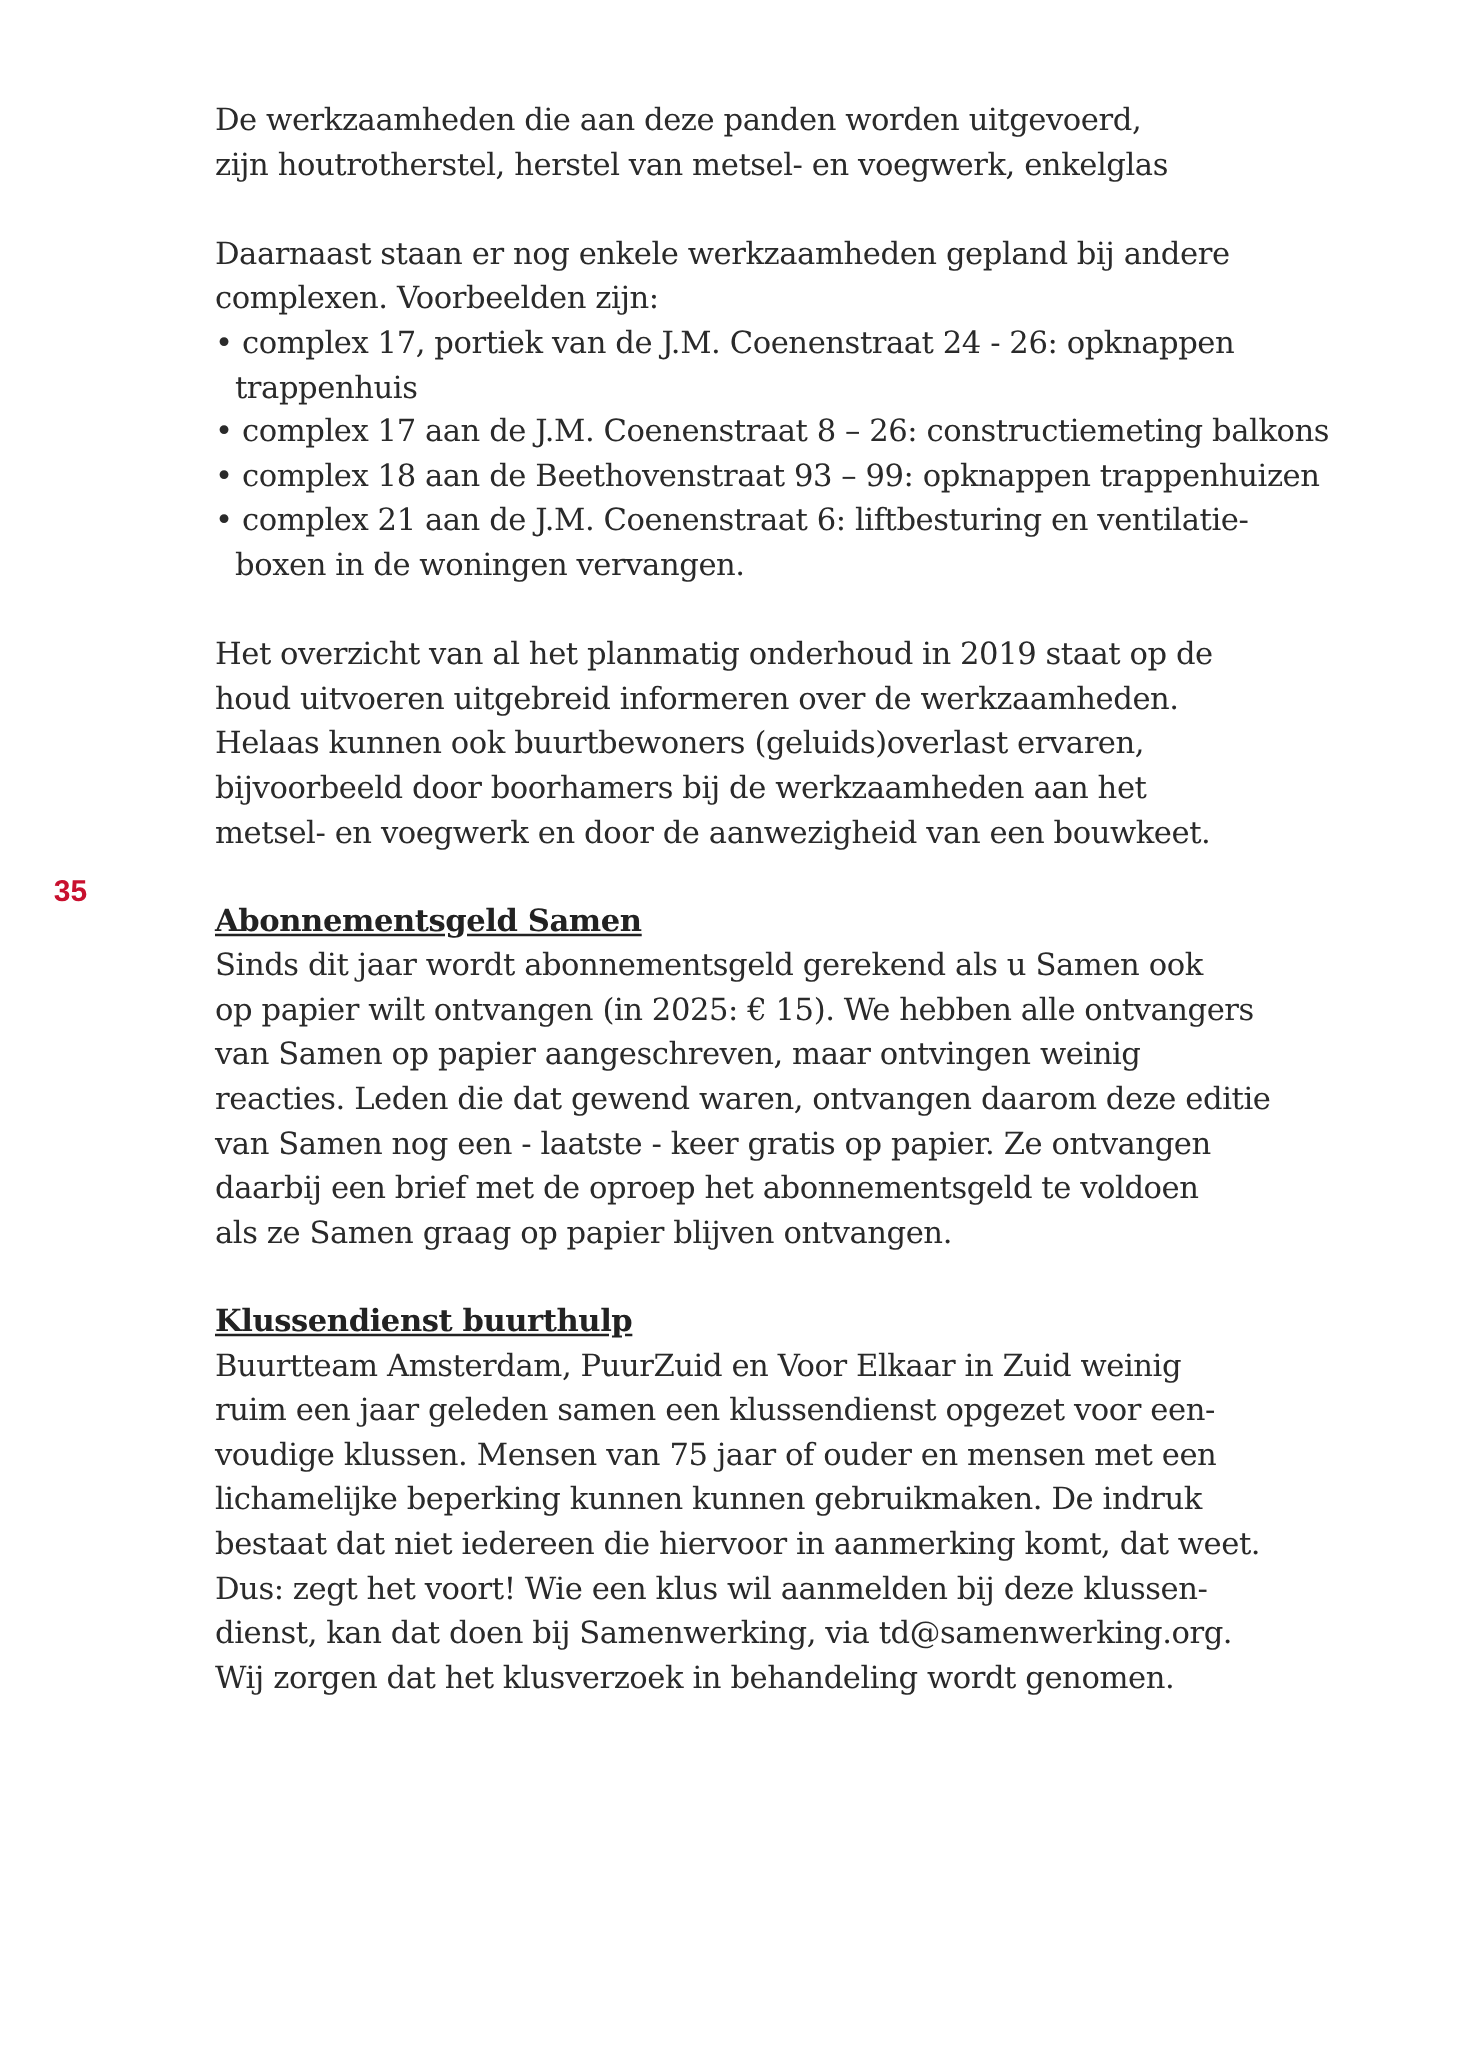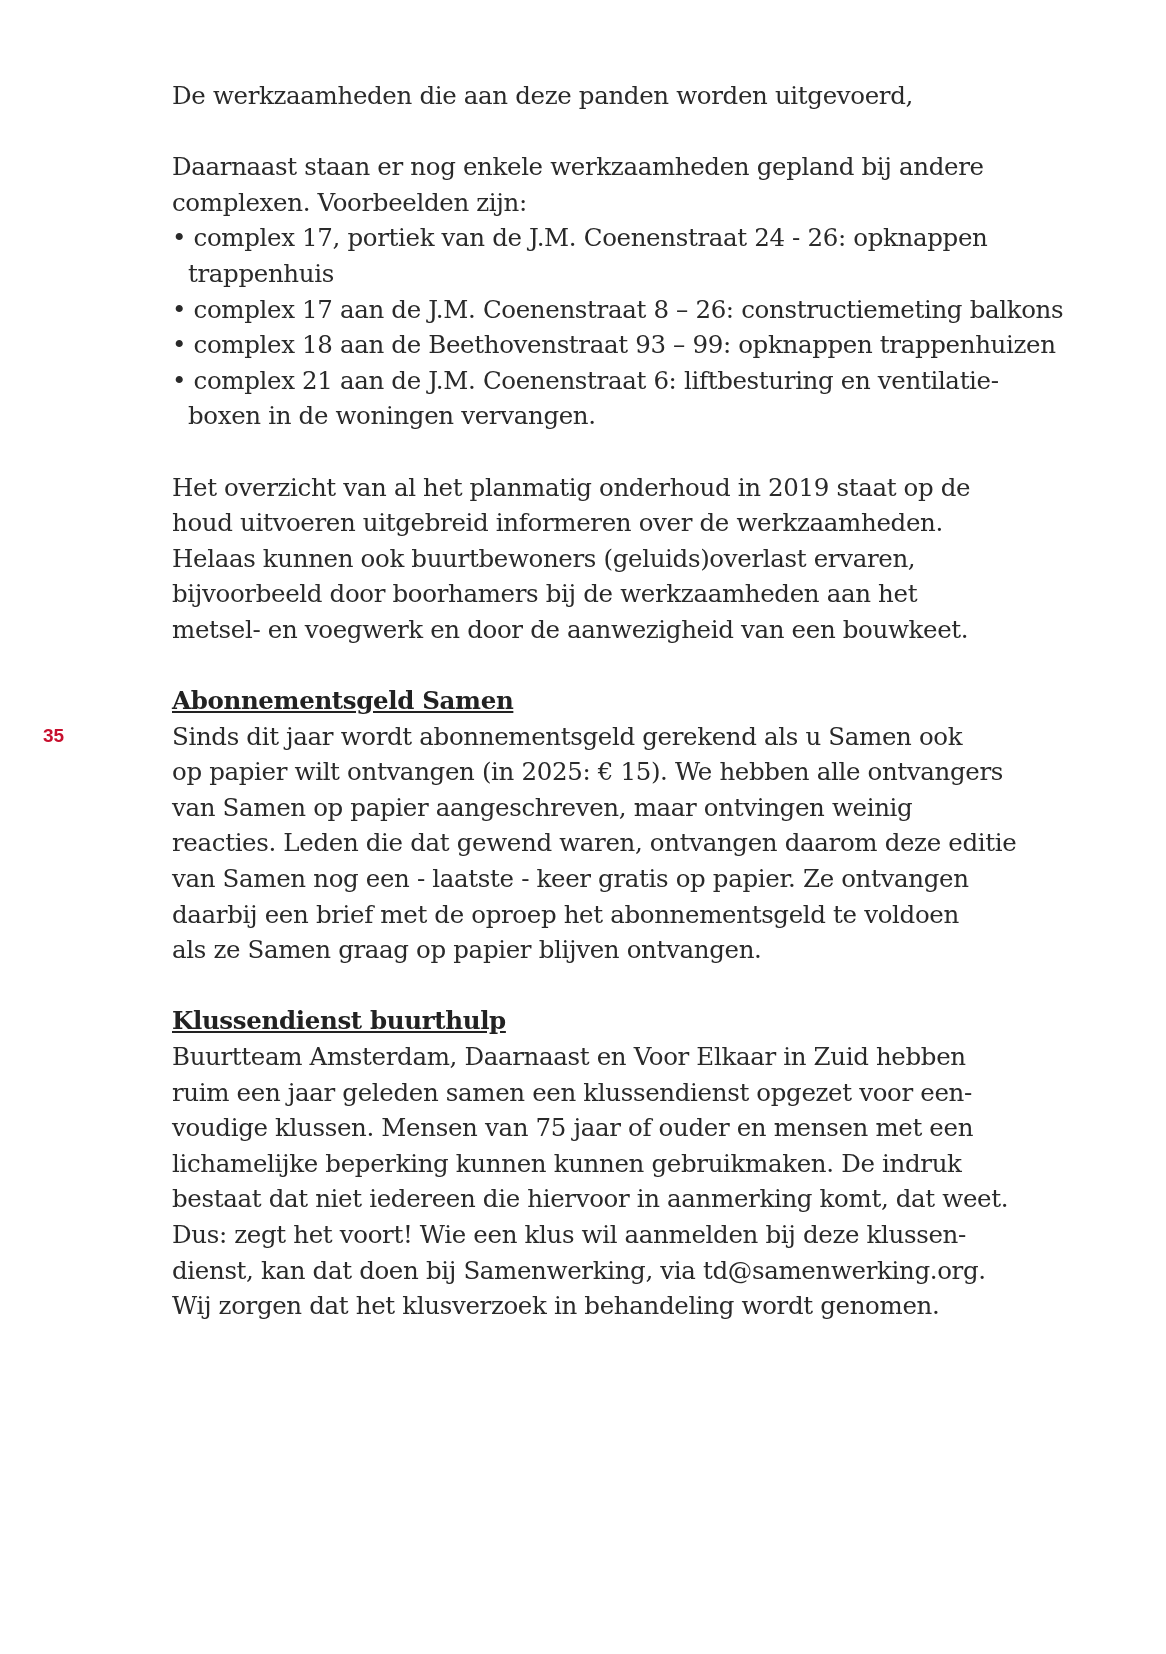--- a/index.html
+++ b/index.html
@@ -11,24 +11,24 @@
       width: 1166px;
       height: 1654px;
       position: relative;
       overflow: hidden;
       font-family: "DejaVu Serif", "Liberation Serif", serif;
       color: #2a2a2a;
     }
     .page-number {
       position: absolute;
       left: 43px;
-      top: 726px;
+      top: 702px;
       font-family: "Liberation Sans", "DejaVu Sans", sans-serif;
       font-weight: bold;
-      font-size: 19px;
+      font-size: 24px;
       color: #c8102e;
       line-height: 1;
     }
     .content {
       position: absolute;
       left: 172px;
       top: 78px;
       width: 840px;
       font-size: 24.5px;
       line-height: 35.6px;
@@ -56,20 +56,21 @@
   </style>
 </head>
 <body>
 
 <div class="page-number">35</div>
 
 <div class="content">
 
   <div>
     <span class="line">De werkzaamheden die aan deze panden worden uitgevoerd,</span>
+    <span class="line">zijn houtrotherstel, herstel van metsel- en voegwerk, enkelglas</span>
   </div>
 
   <span class="gap"></span>
 
   <div>
     <span class="line">Daarnaast staan er nog enkele werkzaamheden gepland bij andere</span>
     <span class="line">complexen. Voorbeelden zijn:</span>
     <div>
       <div>
         <span class="line">• complex 17, portiek van de J.M. Coenenstraat 24 - 26: opknappen</span>
@@ -108,21 +109,21 @@
     <span class="line">reacties.  Leden die dat gewend waren, ontvangen daarom deze editie</span>
     <span class="line">van Samen nog een - laatste - keer gratis op papier. Ze ontvangen</span>
     <span class="line">daarbij een brief met de oproep het abonnementsgeld te voldoen</span>
     <span class="line">als ze Samen graag op papier blijven ontvangen.</span>
   </div>
 
   <span class="gap"></span>
 
   <div>
     <span class="heading">Klussendienst buurthulp</span>
-    <span class="line">Buurtteam Amsterdam, Daarnaast en Voor Elkaar in Zuid hebben</span>
+    <span class="line">Buurtteam Amsterdam, PuurZuid en Voor Elkaar in Zuid weinig</span>
     <span class="line">ruim een jaar geleden samen een klussendienst opgezet voor een-</span>
     <span class="line">voudige klussen. Mensen van 75 jaar of ouder en mensen met een</span>
     <span class="line">lichamelijke beperking kunnen kunnen gebruikmaken. De indruk</span>
     <span class="line">bestaat dat niet iedereen die hiervoor in aanmerking komt, dat weet.</span>
     <span class="line">Dus: zegt het voort! Wie een klus wil aanmelden bij deze klussen-</span>
     <span class="line">dienst, kan dat doen bij Samenwerking, via td@samenwerking.org.</span>
     <span class="line">Wij zorgen dat het klusverzoek in behandeling wordt genomen.</span>
   </div>
 
 </div>

